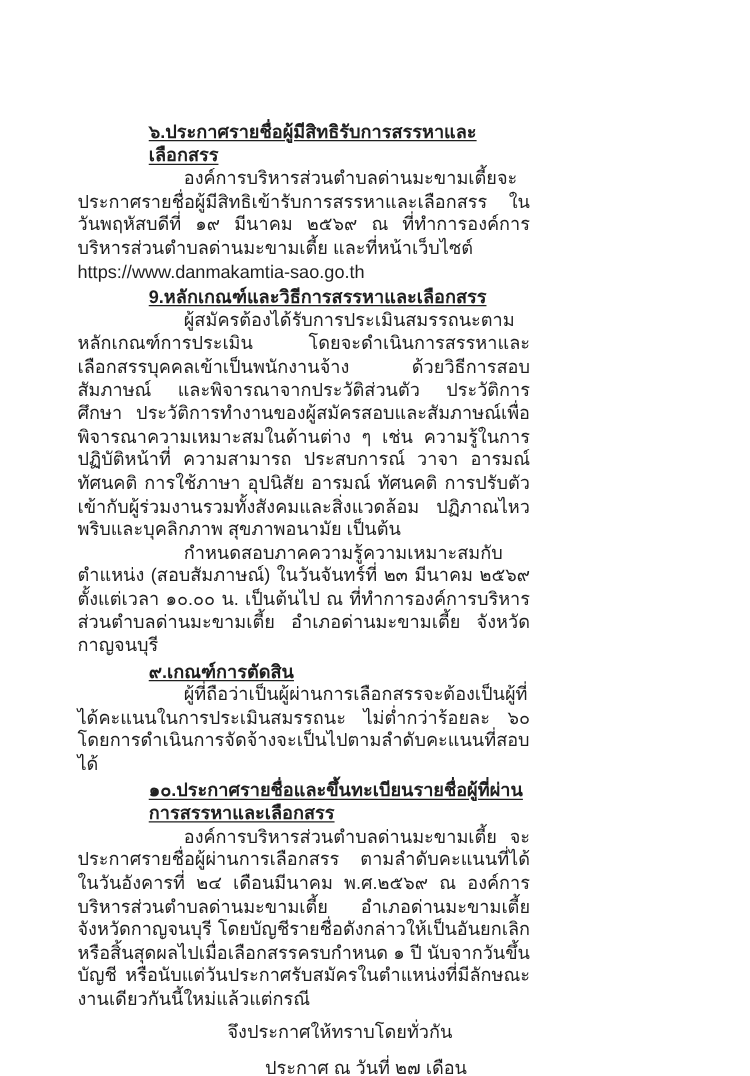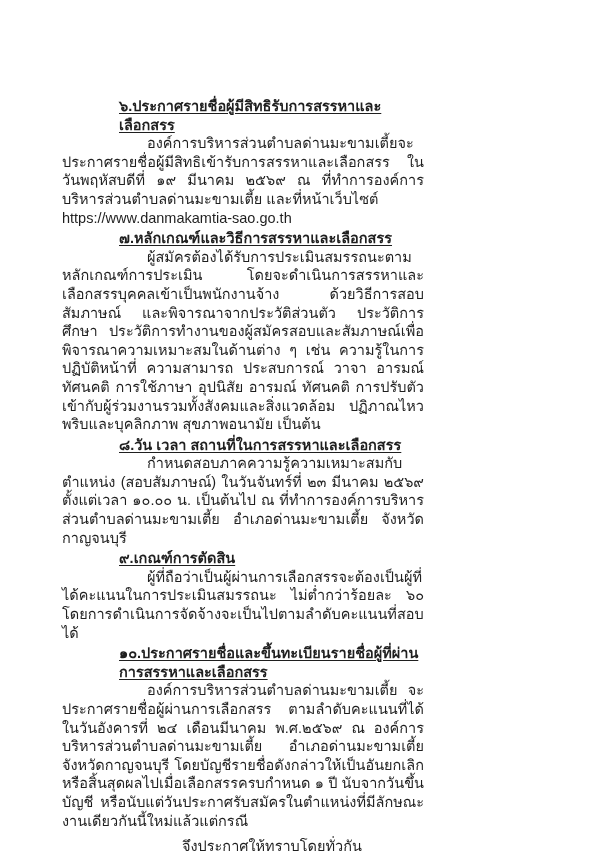--- a/index.html
+++ b/index.html
@@ -64,24 +64,23 @@
 </style>
 </head>
 <body>
 
 <div class="page">
 
   <p class="sec-heading">๖.ประกาศรายชื่อผู้มีสิทธิรับการสรรหาและเลือกสรร</p>
   <p class="sec-body">องค์การบริหารส่วนตำบลด่านมะขามเตี้ยจะประกาศรายชื่อผู้มีสิทธิเข้ารับการสรรหาและเลือกสรร ในวันพฤหัสบดีที่ ๑๙ มีนาคม ๒๕๖๙ ณ ที่ทำการองค์การบริหารส่วนตำบลด่านมะขามเตี้ย และที่หน้าเว็บไซต์</p>
   <p class="sec-body url-line">https://www.danmakamtia-sao.go.th</p>
 
-  <p class="sec-heading">๗.หลักเกณฑ์และวิธีการสรรหาและเลือกสรร</p>
+  <p class="sec-heading">9.หลักเกณฑ์และวิธีการสรรหาและเลือกสรร</p>
   <p class="sec-body">ผู้สมัครต้องได้รับการประเมินสมรรถนะตามหลักเกณฑ์การประเมิน โดยจะดำเนินการสรรหาและเลือกสรรบุคคลเข้าเป็นพนักงานจ้าง ด้วยวิธีการสอบสัมภาษณ์ และพิจารณาจากประวัติส่วนตัว ประวัติการศึกษา ประวัติการทำงานของผู้สมัครสอบและสัมภาษณ์เพื่อพิจารณาความเหมาะสมในด้านต่าง ๆ  เช่น ความรู้ในการปฏิบัติหน้าที่ ความสามารถ ประสบการณ์ วาจา อารมณ์ ทัศนคติ การใช้ภาษา อุปนิสัย อารมณ์ ทัศนคติ การปรับตัวเข้ากับผู้ร่วมงานรวมทั้งสังคมและสิ่งแวดล้อม ปฏิภาณไหวพริบและบุคลิกภาพ สุขภาพอนามัย เป็นต้น</p>
 
-  <p class="sec-heading">๘.วัน เวลา สถานที่ในการสรรหาและเลือกสรร</p>
   <p class="sec-body">กำหนดสอบภาคความรู้ความเหมาะสมกับตำแหน่ง (สอบสัมภาษณ์) ในวันจันทร์ที่ ๒๓ มีนาคม ๒๕๖๙ ตั้งแต่เวลา ๑๐.๐๐ น. เป็นต้นไป ณ ที่ทำการองค์การบริหารส่วนตำบลด่านมะขามเตี้ย อำเภอด่านมะขามเตี้ย จังหวัดกาญจนบุรี</p>
 
   <p class="sec-heading">๙.เกณฑ์การตัดสิน</p>
   <p class="sec-body">ผู้ที่ถือว่าเป็นผู้ผ่านการเลือกสรรจะต้องเป็นผู้ที่ได้คะแนนในการประเมินสมรรถนะ ไม่ต่ำกว่าร้อยละ ๖๐ โดยการดำเนินการจัดจ้างจะเป็นไปตามลำดับคะแนนที่สอบได้</p>
 
   <p class="sec-heading">๑๐.ประกาศรายชื่อและขึ้นทะเบียนรายชื่อผู้ที่ผ่านการสรรหาและเลือกสรร</p>
   <p class="sec-body">องค์การบริหารส่วนตำบลด่านมะขามเตี้ย จะประกาศรายชื่อผู้ผ่านการเลือกสรร ตามลำดับคะแนนที่ได้ ในวันอังคารที่ ๒๔ เดือนมีนาคม พ.ศ.๒๕๖๙ ณ องค์การบริหารส่วนตำบลด่านมะขามเตี้ย อำเภอด่านมะขามเตี้ย จังหวัดกาญจนบุรี โดยบัญชีรายชื่อดังกล่าวให้เป็นอันยกเลิกหรือสิ้นสุดผลไปเมื่อเลือกสรรครบกำหนด ๑ ปี นับจากวันขึ้นบัญชี หรือนับแต่วันประกาศรับสมัครในตำแหน่งที่มีลักษณะงานเดียวกันนี้ใหม่แล้วแต่กรณี</p>
 
 
   <p class="closing">จึงประกาศให้ทราบโดยทั่วกัน</p>

